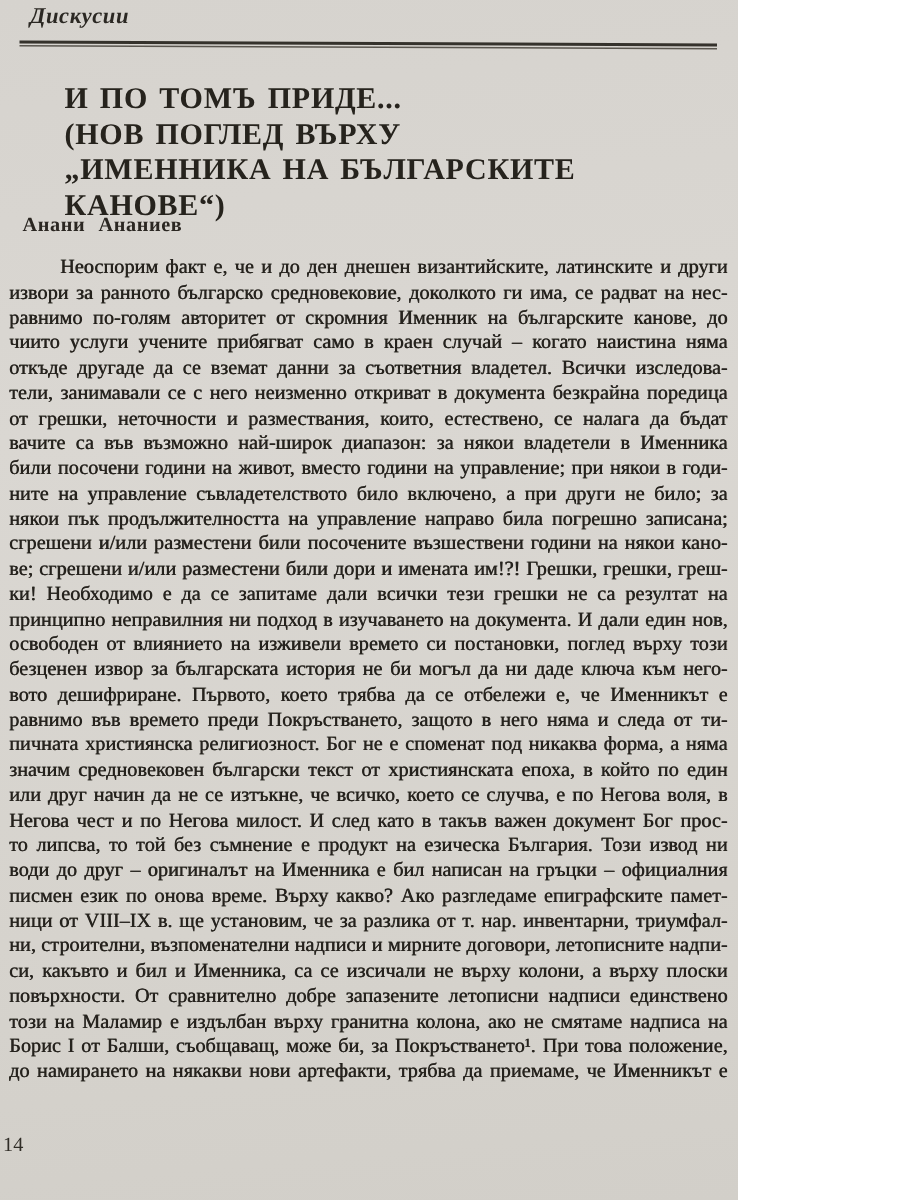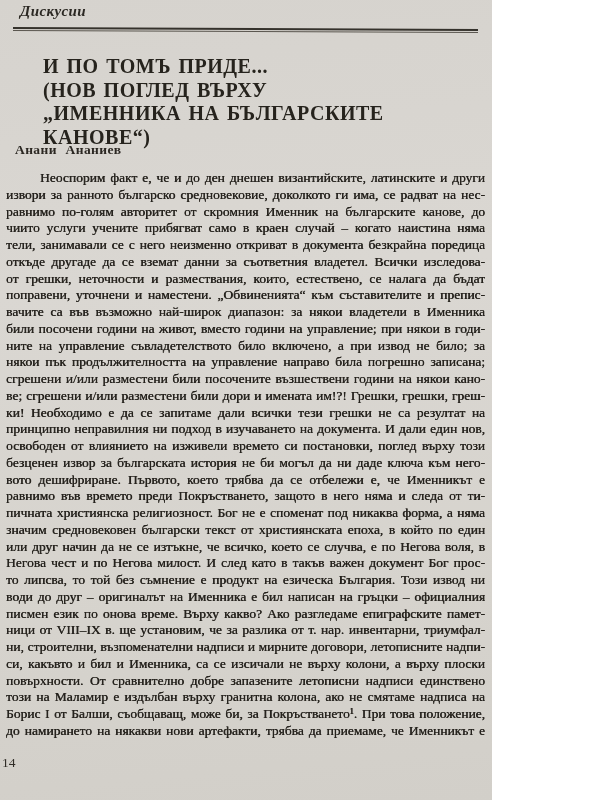--- a/index.html
+++ b/index.html
@@ -69,27 +69,26 @@
     <span>И ПО ТОМЪ ПРИДЕ...</span><br>
     <span>(НОВ ПОГЛЕД ВЪРХУ</span><br>
     <span>„ИМЕННИКА НА БЪЛГАРСКИТЕ КАНОВЕ“)</span>
   </h1>
   <div class="author">Анани Ананиев</div>
   <div class="body-text">
       <div class="bline indent">Неоспорим факт е, че и до ден днешен византийските, латинските и други</div>
       <div class="bline">извори за ранното българско средновековие, доколкото ги има, се радват на нес-</div>
       <div class="bline">равнимо по-голям авторитет от скромния Именник на българските канове, до</div>
       <div class="bline">чиито услуги учените прибягват само в краен случай – когато наистина няма</div>
+      <div class="bline">откъде другаде да се вземат данни за съответния владетел. Всички изследова-</div>
       <div class="bline">тели, занимавали се с него неизменно откриват в документа безкрайна поредица</div>
-      <div class="bline">откъде другаде да се вземат данни за съответния владетел. Всички изследова-</div>
       <div class="bline">от грешки, неточности и размествания, които, естествено, се налага да бъдат</div>
-      <div class="bline">поправени, уточнени и наместени. „Обвиненията“ към съставителите и препис-</div>
       <div class="bline">вачите са във възможно най-широк диапазон: за някои владетели в Именника</div>
       <div class="bline">били посочени години на живот, вместо години на управление; при някои в годи-</div>
-      <div class="bline">ните на управление съвладетелството било включено, а при извод не било; за</div>
+      <div class="bline">ните на управление съвладетелството било включено, а при други не било; за</div>
       <div class="bline">някои пък продължителността на управление направо била погрешно записана;</div>
       <div class="bline">сгрешени и/или разместени били посочените възшествени години на някои кано-</div>
       <div class="bline">ве; сгрешени и/или разместени били дори и имената им!?! Грешки, грешки, греш-</div>
       <div class="bline">ки! Необходимо е да се запитаме дали всички тези грешки не са резултат на</div>
       <div class="bline">принципно неправилния ни подход в изучаването на документа. И дали един нов,</div>
       <div class="bline">освободен от влиянието на изживели времето си постановки, поглед върху този</div>
       <div class="bline">безценен извор за българската история не би могъл да ни даде ключа към него-</div>
       <div class="bline">вото дешифриране. Първото, което трябва да се отбележи е, че Именникът е</div>
       <div class="bline">равнимо във времето преди Покръстването, защото в него няма и следа от ти-</div>
       <div class="bline">пичната християнска религиозност. Бог не е споменат под никаква форма, а няма</div>

